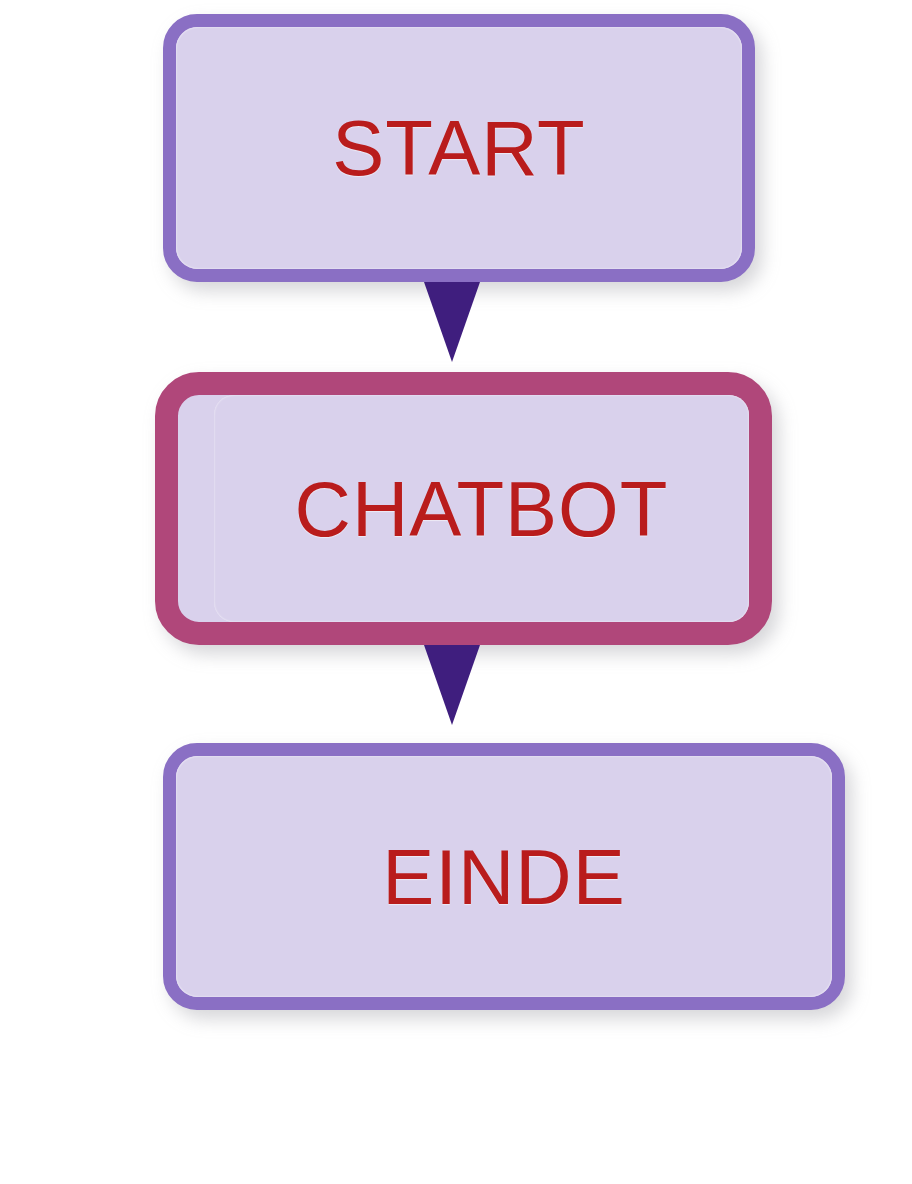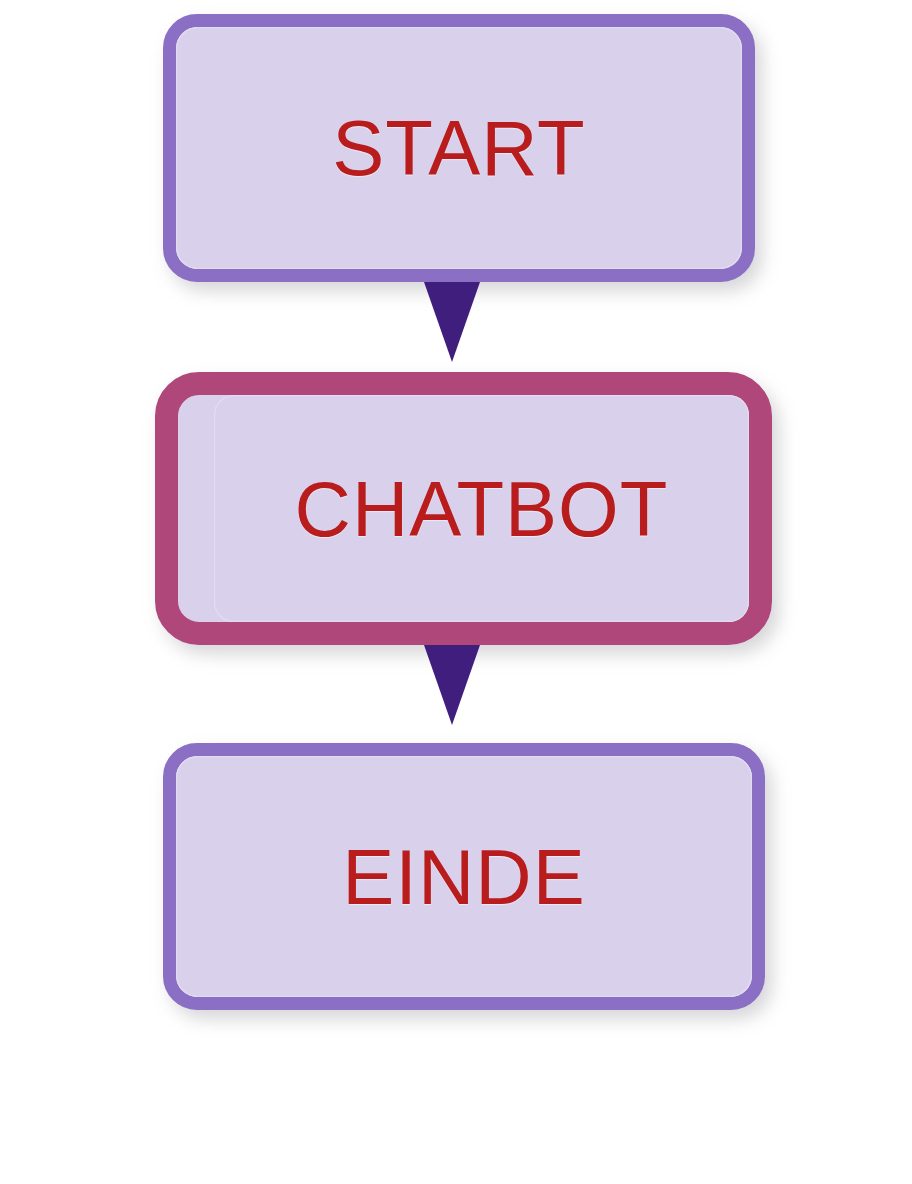--- a/index.html
+++ b/index.html
@@ -76,21 +76,21 @@
   }
   #node-chatbot .node-inner {
     border-radius: 20px;
     margin-left: 36px;
   }
 
   
   #node-einde {
     left: 163px;
     top: 743px;
-    width: 602px;
+    width: 682px;
     height: 267px;
     border-width: 13px;
     border-color: #8a6fc4;
   }
 
   
   .connector {
     position: absolute;
   }
   .connector .arrow-head {

